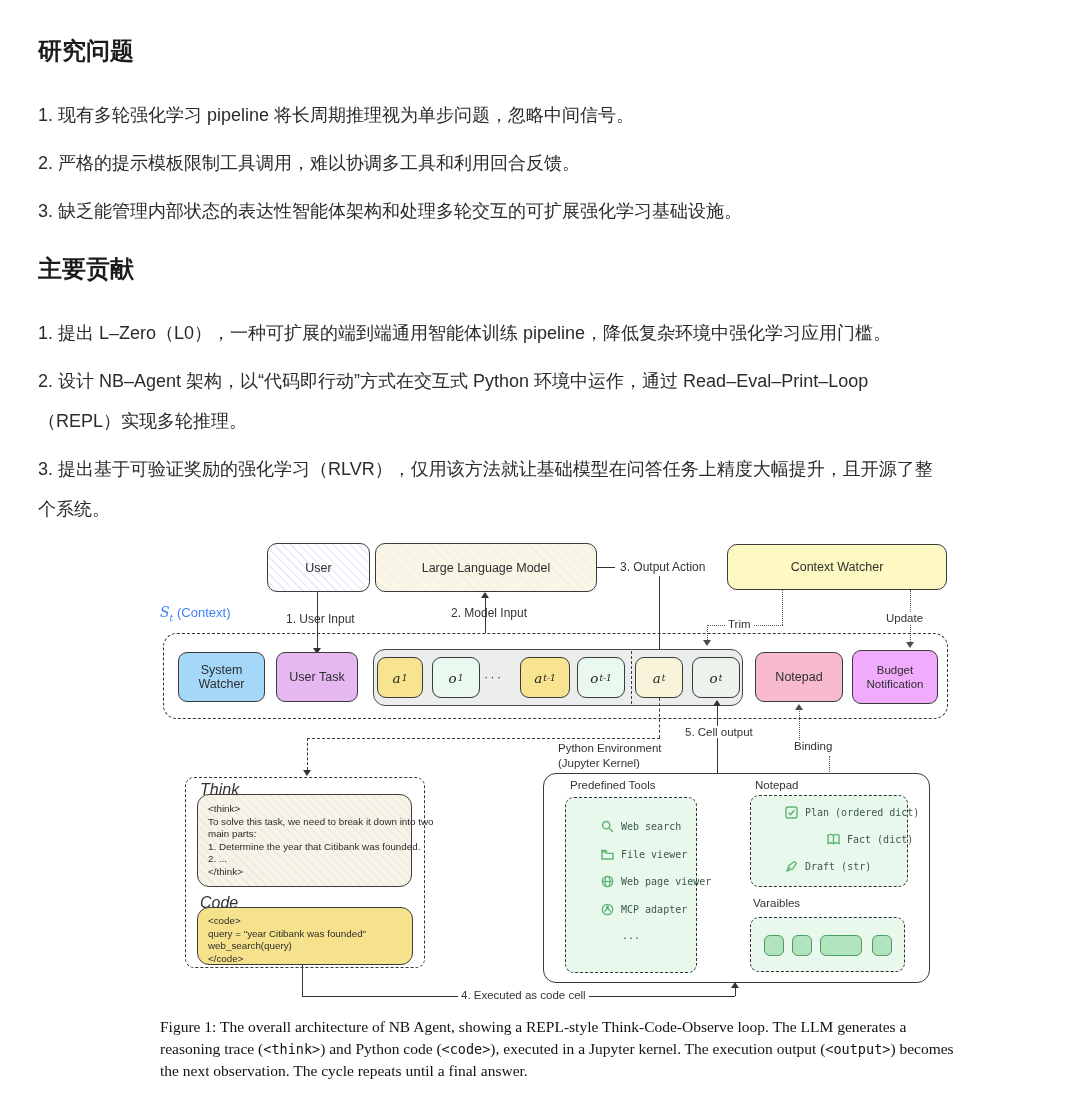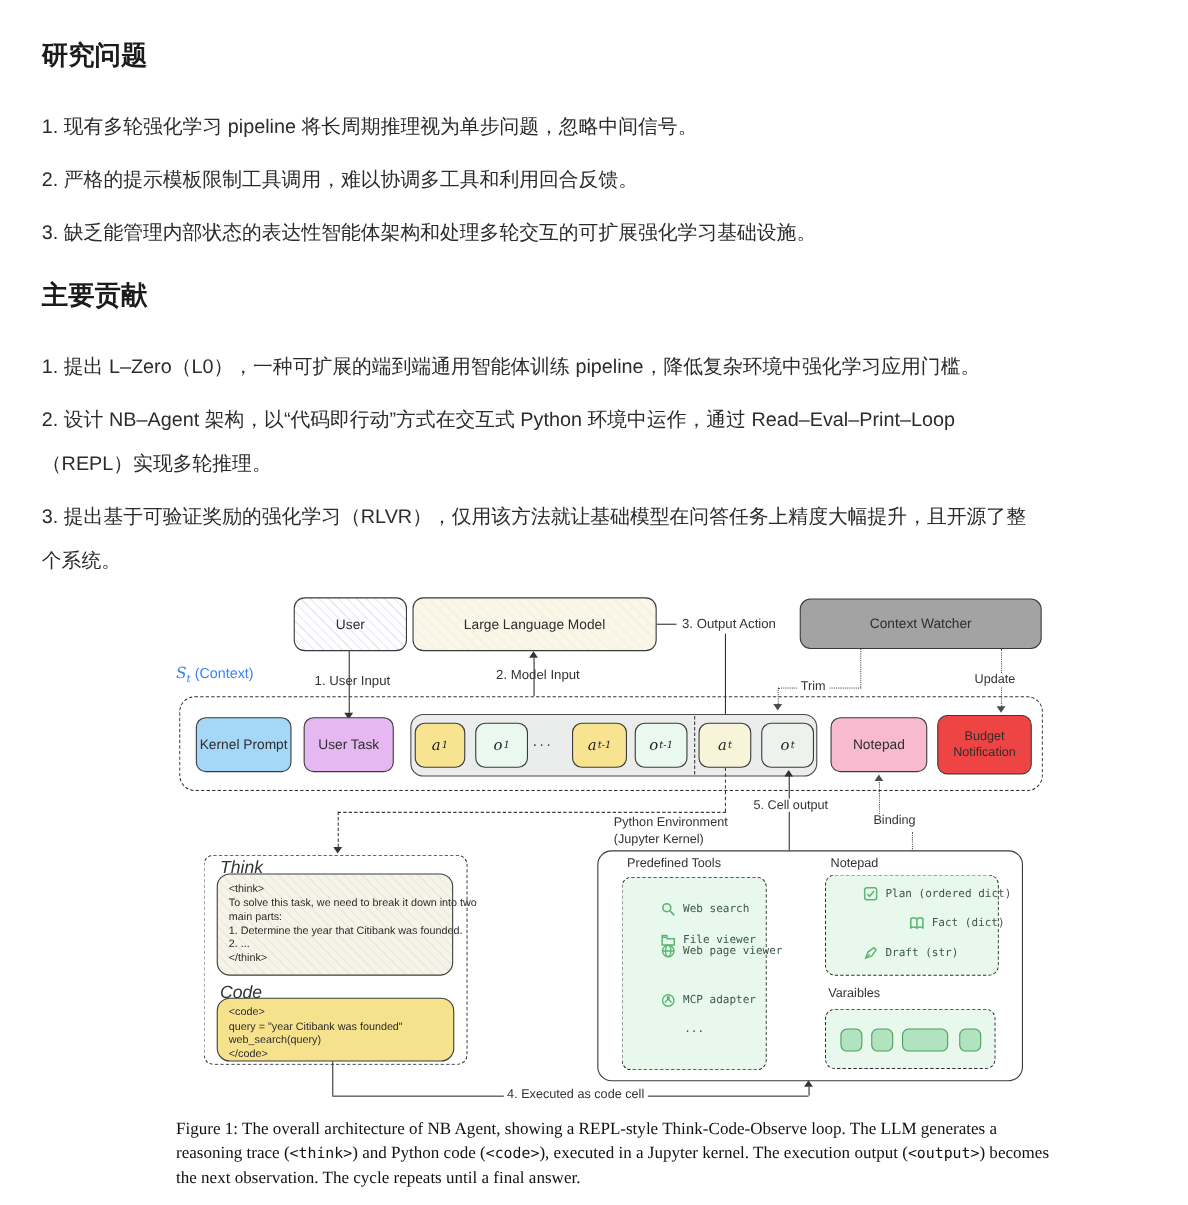--- a/index.html
+++ b/index.html
@@ -19,31 +19,31 @@
   .item .ln { display:block; white-space:nowrap; }
 
   
   #figure { position:absolute; left:150px; top:538px; width:812px; height:472px; font-size:12px; color:#2f2f2f; }
   .abs { position:absolute; }
   .fbox { position:absolute; border:1.6px solid #3a3a3a; border-radius:10px;
           display:flex; align-items:center; justify-content:center; text-align:center;
           font-size:12.5px; color:#2e2e2e; }
   .hatch-lav { background:#fff repeating-linear-gradient(45deg, rgba(150,130,215,.16) 0 1.5px, transparent 1.5px 6px); }
   .cream { background:#faf7e8 repeating-linear-gradient(45deg, rgba(190,180,130,.08) 0 1.5px, transparent 1.5px 7px); }
-  .plain { background:#a3a3a3;text-align:right; }
+  .plain { background:#fef9c3;text-align:right; }
   .ctx-dash { position:absolute; border:1.7px dashed #333; border-radius:14px; }
   .blue { background:#a5d7f8; } .purple { background:#e5b8f2; }
   .tok-wrap { position:absolute; background:#ebedec; border:1.5px solid #4a4a4a; border-radius:12px; }
   .tok { position:absolute; border:1.4px solid #3a3a3a; border-radius:9px;
          display:flex; align-items:center; justify-content:center;
          font-family:"DejaVu Serif", serif; font-style:italic; font-size:13.5px; color:#222; }
   .tok sub { font-size:9px; font-style:italic; margin-left:1px; }
   .tok-yellow { background:#f8e391; } .tok-mint { background:#e9f9ef; }
   .tok-pale { background:#f8f4da; } .tok-gray { background:#eef2ed; }
-  .pink { background:#f8bacf; } .grayb { background:#ef4444; font-size:11.5px; line-height:14px; }
+  .pink { background:#f8bacf; } .grayb { background:#f0abfc; font-size:11.5px; line-height:14px; }
 
   .flabel { position:absolute; font-size:12px; color:#333; white-space:nowrap; background:#fff; padding:0 3px; }
   .flabel.sm { font-size:11.5px; }
   .nolabelbg { background:transparent; }
 
   .lv { position:absolute; width:0; border-left:1.6px solid #333; }
   .lh { position:absolute; height:0; border-top:1.6px solid #333; }
   .dv { position:absolute; width:0; border-left:1.6px dashed #3d3d3d; }
   .dh { position:absolute; height:0; border-top:1.6px dashed #3d3d3d; }
   .ov { position:absolute; width:0; border-left:1.8px dotted #555; }
@@ -145,21 +145,21 @@
   <div class="ah down dot" style="left:553px; top:102px;"></div>
   <div class="flabel sm" style="left:575px; top:80px;">Trim</div>
 
   <div class="ov" style="left:760px; top:52px; height:52px;"></div>
   <div class="ah down dot" style="left:756px; top:104px;"></div>
   <div class="flabel sm" style="left:733px; top:74px;">Update</div>
 
   <div class="ctx-dash" style="left:13px; top:95px; width:785px; height:86px;"></div>
 
   <div class="fbox blue" style="left:28px; top:114px; width:87px; height:50px; border-radius:9px;">
-      <span>Kernel Prompt</span>
+      <span>System Watcher</span>
     </div>
   <div class="fbox purple" style="left:126px; top:114px; width:82px; height:50px; border-radius:9px;">
       <span>User Task</span>
     </div>
 
   <div class="tok-wrap" style="left:223px; top:111px; width:370px; height:57px;"></div>
   <div class="tok tok-yellow" style="left:227px; top:119px; width:46px; height:41px;">
     <span>a</span>
       <sub>1</sub>
     </div>
@@ -246,21 +246,21 @@
       </svg>
     <span>Web search</span>
     </div>
   <div class="tool-row" style="left:431px; top:310px;">
     <svg width="13" height="13" viewBox="0 0 13 13" fill="none" stroke="#5cb572" stroke-width="1.4">
       <path d="M1 4 h3.5 l1.3 1.4 H12 V11 H1 Z"></path>
         <path d="M1 4 V2.5 h4 l1 1.2"></path>
       </svg>
     <span>File viewer</span>
     </div>
-  <div class="tool-row" style="left:431px; top:320px;text-align:right;">
+  <div class="tool-row" style="left:431px; top:337px;text-align:right;">
     <svg width="13" height="13" viewBox="0 0 13 13" fill="none" stroke="#5cb572" stroke-width="1.3">
       <circle cx="6.5" cy="6.5" r="5.2"></circle>
         <ellipse cx="6.5" cy="6.5" rx="2.4" ry="5.2"></ellipse>
       <line x1="1.3" y1="6.5" x2="11.7" y2="6.5"></line>
       </svg>
     <span>Web page viewer</span>
     </div>
   <div class="tool-row" style="left:431px; top:365px;">
     <svg width="13" height="13" viewBox="0 0 13 13" fill="none" stroke="#5cb572" stroke-width="1.3">
       <circle cx="6.5" cy="6.5" r="5.2"></circle>

